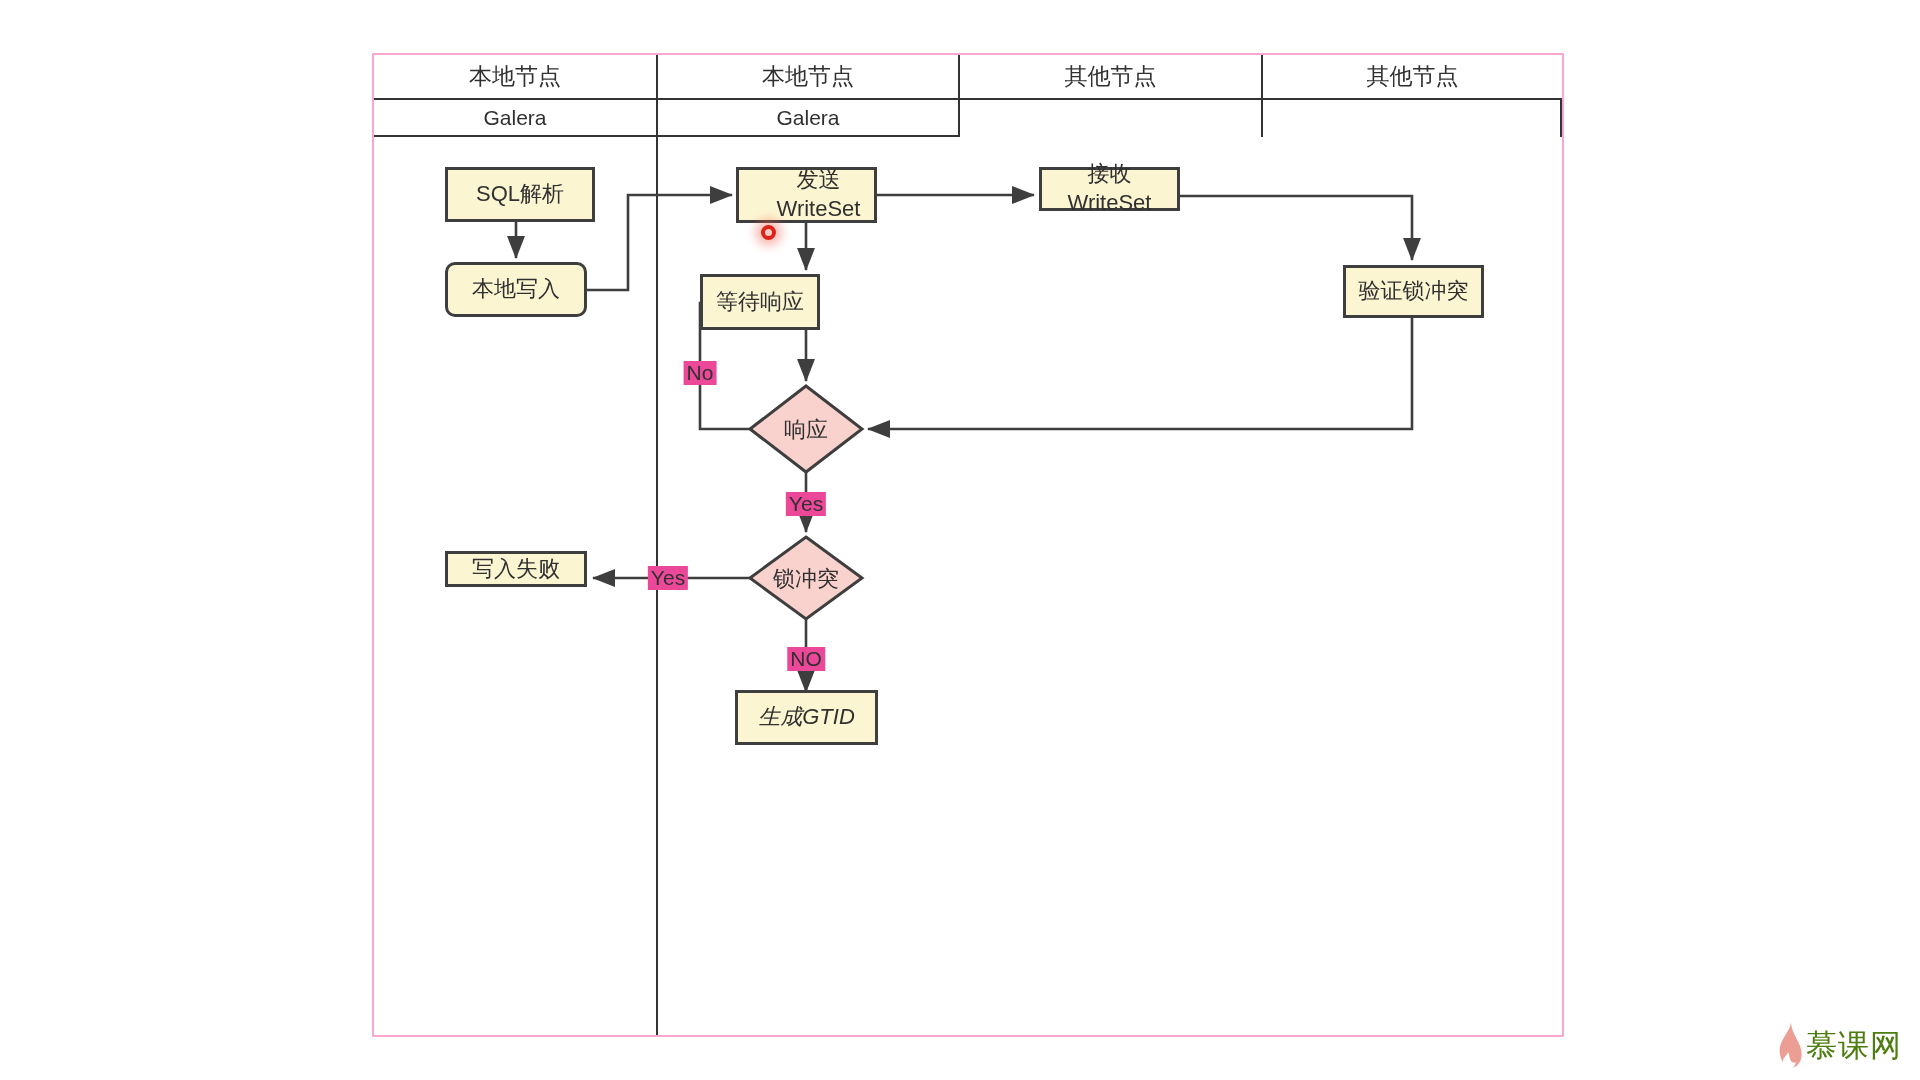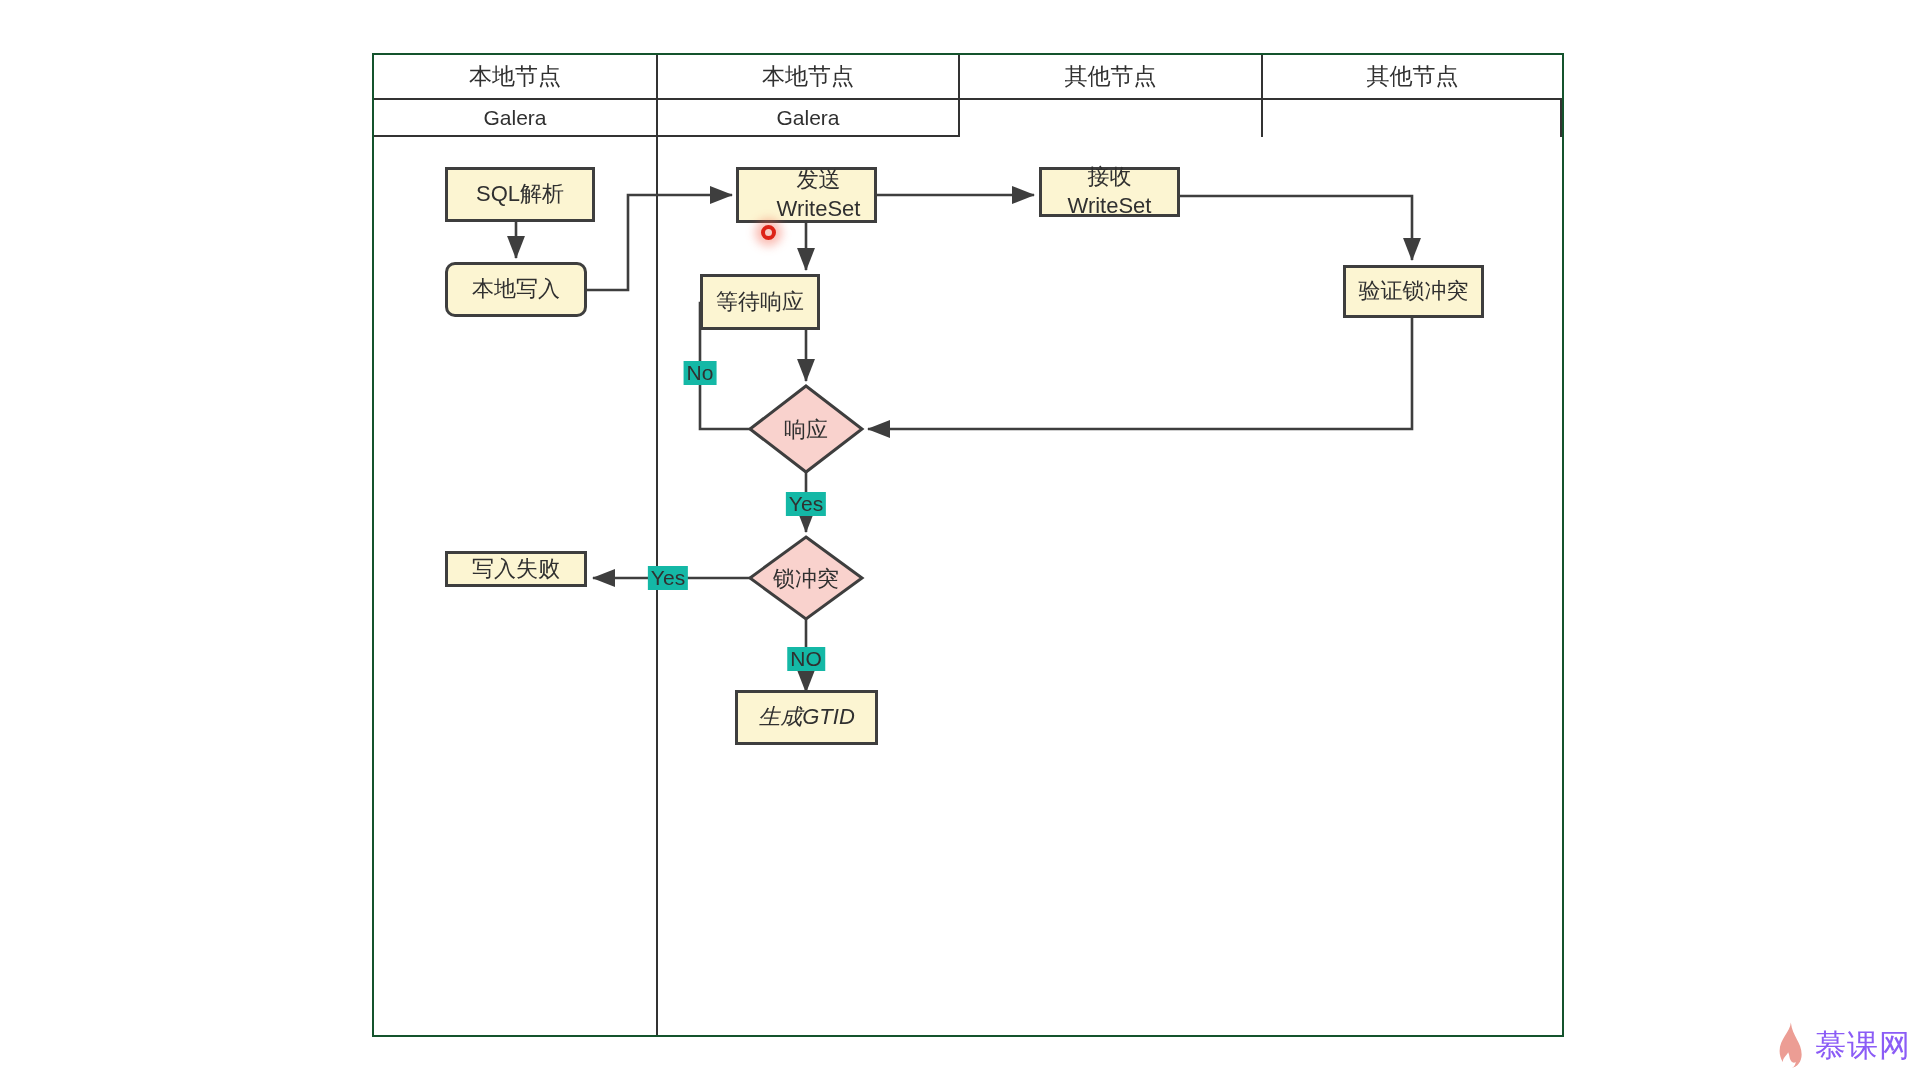--- a/index.html
+++ b/index.html
@@ -4,21 +4,21 @@
 <style>
   * { margin: 0; padding: 0; box-sizing: border-box; }
   html, body { width: 1920px; height: 1080px; background: #ffffff; overflow: hidden; }
   body { font-family: "Liberation Sans", "DejaVu Sans", sans-serif; color: #303030; position: relative; }
 
   .stage { position: absolute; inset: 0; width: 1920px; height: 1080px; }
 
   
   .lane-table {
     position: absolute; left: 372px; top: 53px; width: 1192px; height: 984px;
-    border: 2px solid #14532d;
+    border: 2px solid #f9a8d4;
     display: grid;
     grid-template-columns: 284px 302px 303px 1fr;
     grid-template-rows: 45px 37px 1fr;
   }
   .lane-cell {
     border-right: 2px solid #333333; border-bottom: 2px solid #333333;
     display: flex; align-items: center; justify-content: center;
   }
   .lane-cell.last-col { border-right: none; }
   .lane-cell.body { border-bottom: none; }
@@ -33,34 +33,34 @@
     position: absolute; background: #FCF5D2; border: 3px solid #3E3E3E;
     display: flex; align-items: center; justify-content: center;
     font-size: 22px; line-height: 1.3; text-align: center; white-space: pre-line;
   }
   .dlabel {
     position: absolute; transform: translate(-50%, -50%);
     font-size: 22px; text-align: center;
   }
   .elabel {
     position: absolute; transform: translate(-50%, -50%);
-    font-size: 21px; background: #14b8a6; padding: 0 3px; text-align: center;
+    font-size: 21px; background: #ec4899; padding: 0 3px; text-align: center;
   }
 
   
   .pointer-dot {
     position: absolute; left: 761px; top: 225px; width: 15px; height: 15px;
     border-radius: 50%; border: 4px solid #DD2317; background: #F6CDC6;
     box-shadow: 0 0 10px 6px rgba(243, 92, 70, 0.40);
   }
 
   
   .brand {
     position: absolute; left: 1776px; top 1022px; top: 1022px;
-    display: flex; align-items: center; gap: 12px; color: #8b5cf6;
+    display: flex; align-items: center; gap: 3px; color: #4d7c0f;
   }
   .brand-text { font-size: 31px; letter-spacing: 1px; }
 </style>
 </head>
 <body>
 
 <div class="stage">
 
   <div class="lane-table">
     <div class="lane-cell">
@@ -112,21 +112,21 @@
     <polygon points="806,537 862,578 806,619 750,578" fill="#F9D2CD" stroke="#3E3E3E" stroke-width="3"></polygon>
   </svg>
 
   <div class="node" style="left:445px; top:167px; width:150px; height:55px;">SQL解析</div>
   <div class="node" style="left:445px; top:262px; width:142px; height:55px;border-radius:10px;">本地写入</div>
   <div class="node" style="left:736px; top:167px; width:141px; height:56px;padding-left:24px;">发送
 WriteSet</div>
   <div class="node" style="left:700px; top:274px; width:120px; height:56px;">等待响应</div>
   <div class="node" style="left:445px; top:551px; width:142px; height:36px;">写入失败</div>
   <div class="node" style="left:735px; top:690px; width:143px; height:55px;font-style:italic;">生成GTID</div>
-  <div class="node" style="left:1039px; top:167px; width:141px; height:50px;">接收
+  <div class="node" style="left:1039px; top:167px; width:141px; height:44px;">接收
 WriteSet</div>
   <div class="node" style="left:1343px; top:265px; width:141px; height:53px;">验证锁冲突</div>
 
   <div class="dlabel" style="left:806px; top:430px;">响应</div>
   <div class="dlabel" style="left:806px; top:579px;">锁冲突</div>
 
   <div class="elabel" style="left:700px; top:373px;">No</div>
   <div class="elabel" style="left:806px; top:504px;">Yes</div>
   <div class="elabel" style="left:668px; top:578px;">Yes</div>
   <div class="elabel" style="left:806px; top:659px;">NO</div>

